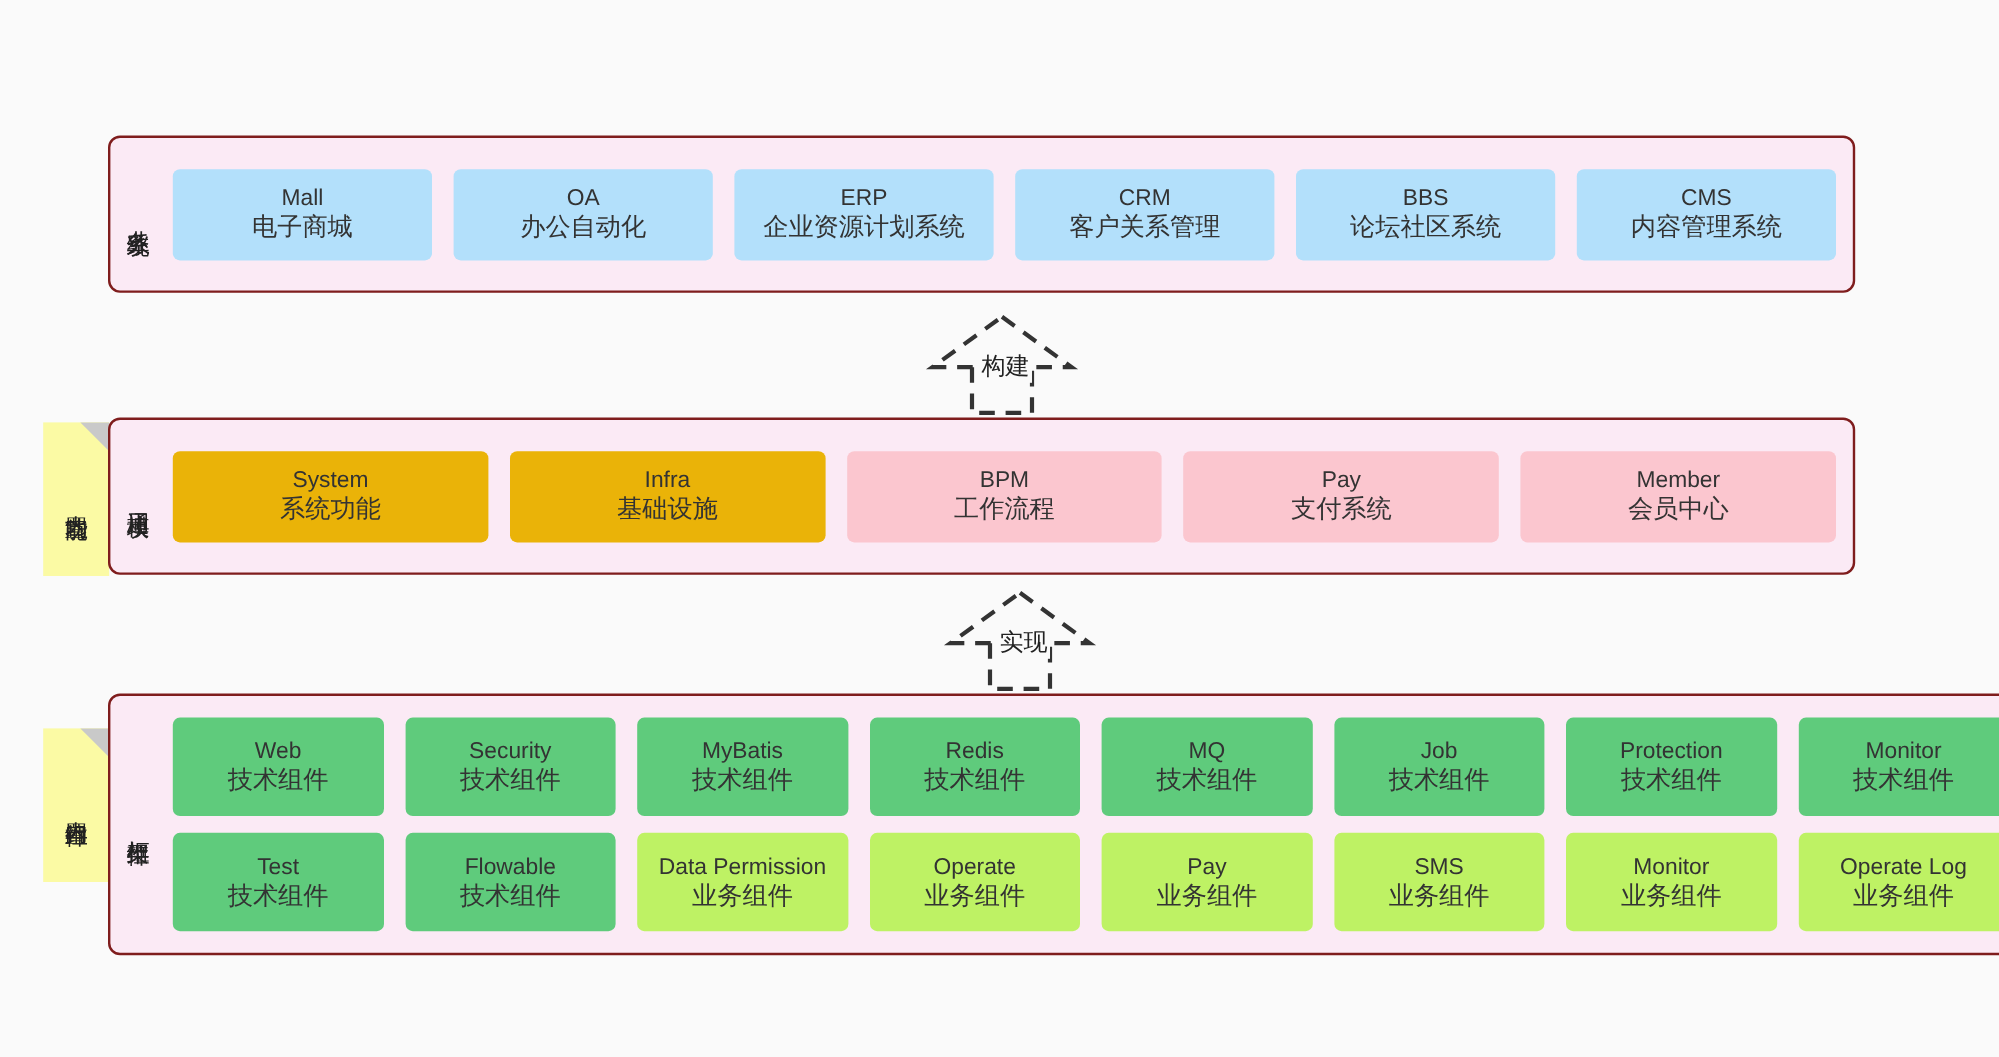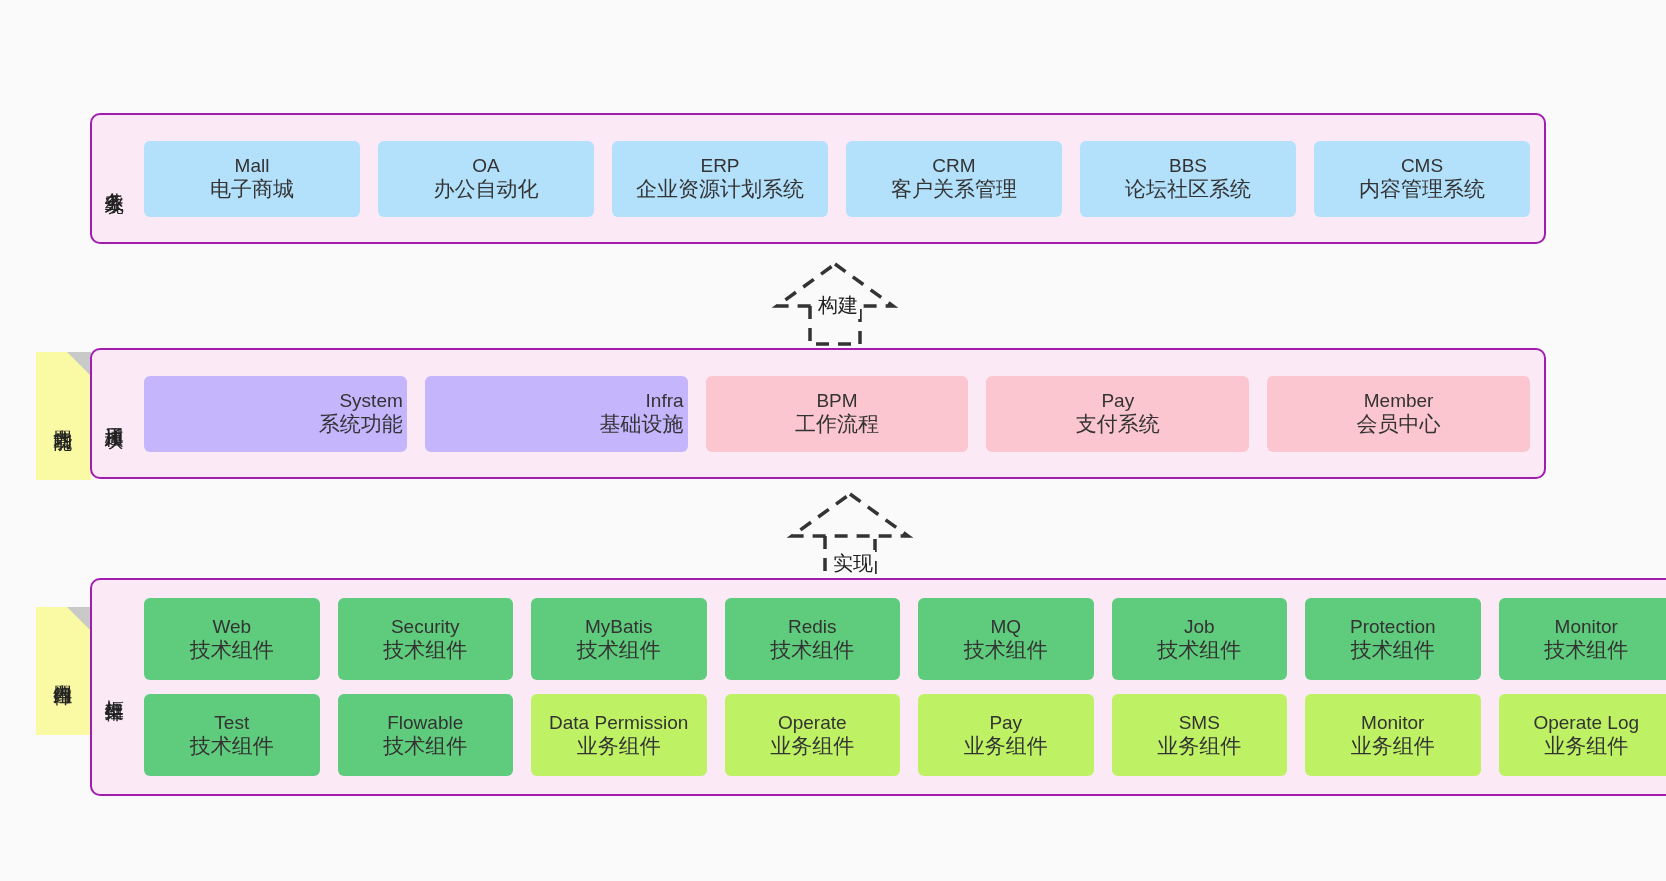--- a/index.html
+++ b/index.html
@@ -23,21 +23,21 @@
     top: 0;
     width: 1666px;
     height: 881px;
   }
 
   
   .band {
     position: absolute;
     box-sizing: border-box;
     background: #fbeaf5;
-    border: 2px solid #a21caf;
+    border: 2px solid #7f1d1d;
     border-radius: 10px;
     display: flex;
     flex-direction: row;
     align-items: stretch;
   }
 
   .band-title {
     flex: 0 0 auto;
     width: 46px;
     display: flex;
@@ -84,21 +84,21 @@
     font-size: 19px;
     font-family: "Liberation Sans", "DejaVu Sans", sans-serif;
   }
   .card .l2 {
     font-size: 21px;
     font-family: "DejaVu Sans", "Liberation Sans", sans-serif;
   }
 
   
   .c-blue        { background: #b3e0fb; }
-  .c-red         { background: #c4b5fd; align-items: flex-end; }
+  .c-red         { background: #eab308; }
   .c-pink        { background: #fbc6cf; }
   .c-green       { background: #5fcb7c; }
   .c-green-light { background: #bef264; }
 
   
   #band-business { left: 90px;  top: 113px; width: 1456px; height: 131px; }
   #band-common   { left: 90px;  top: 348px; width: 1456px; height: 131px; }
   #band-frame    { left: 90px;  top: 578px; width: 1600px; height: 218px; }
 
   #band-business .card-row { height: 76px; }
@@ -144,21 +144,21 @@
     font-size: 20px;
     color: #222;
     background: #fafafa;
     padding: 0 2px;
     font-family: "DejaVu Sans", "Liberation Sans", sans-serif;
     white-space: nowrap;
   }
   #arrow-build { left: 760px; top: 258px; width: 150px; height: 90px; }
   #arrow-impl  { left: 775px; top: 488px; width: 150px; height: 90px; }
   #arrow-build .arrow-label { left: 56px; top: 34px; }
-  #arrow-impl  .arrow-label { left: 56px; top: 34px; margin-top: 28px; }
+  #arrow-impl  .arrow-label { left: 56px; top: 34px; }
 </style>
 </head>
 <body>
 
 <div class="canvas">
 
   <div class="band" id="band-business">
     <div class="band-title">业务系统</div>
     <div class="band-body">
       <div class="card-row">

